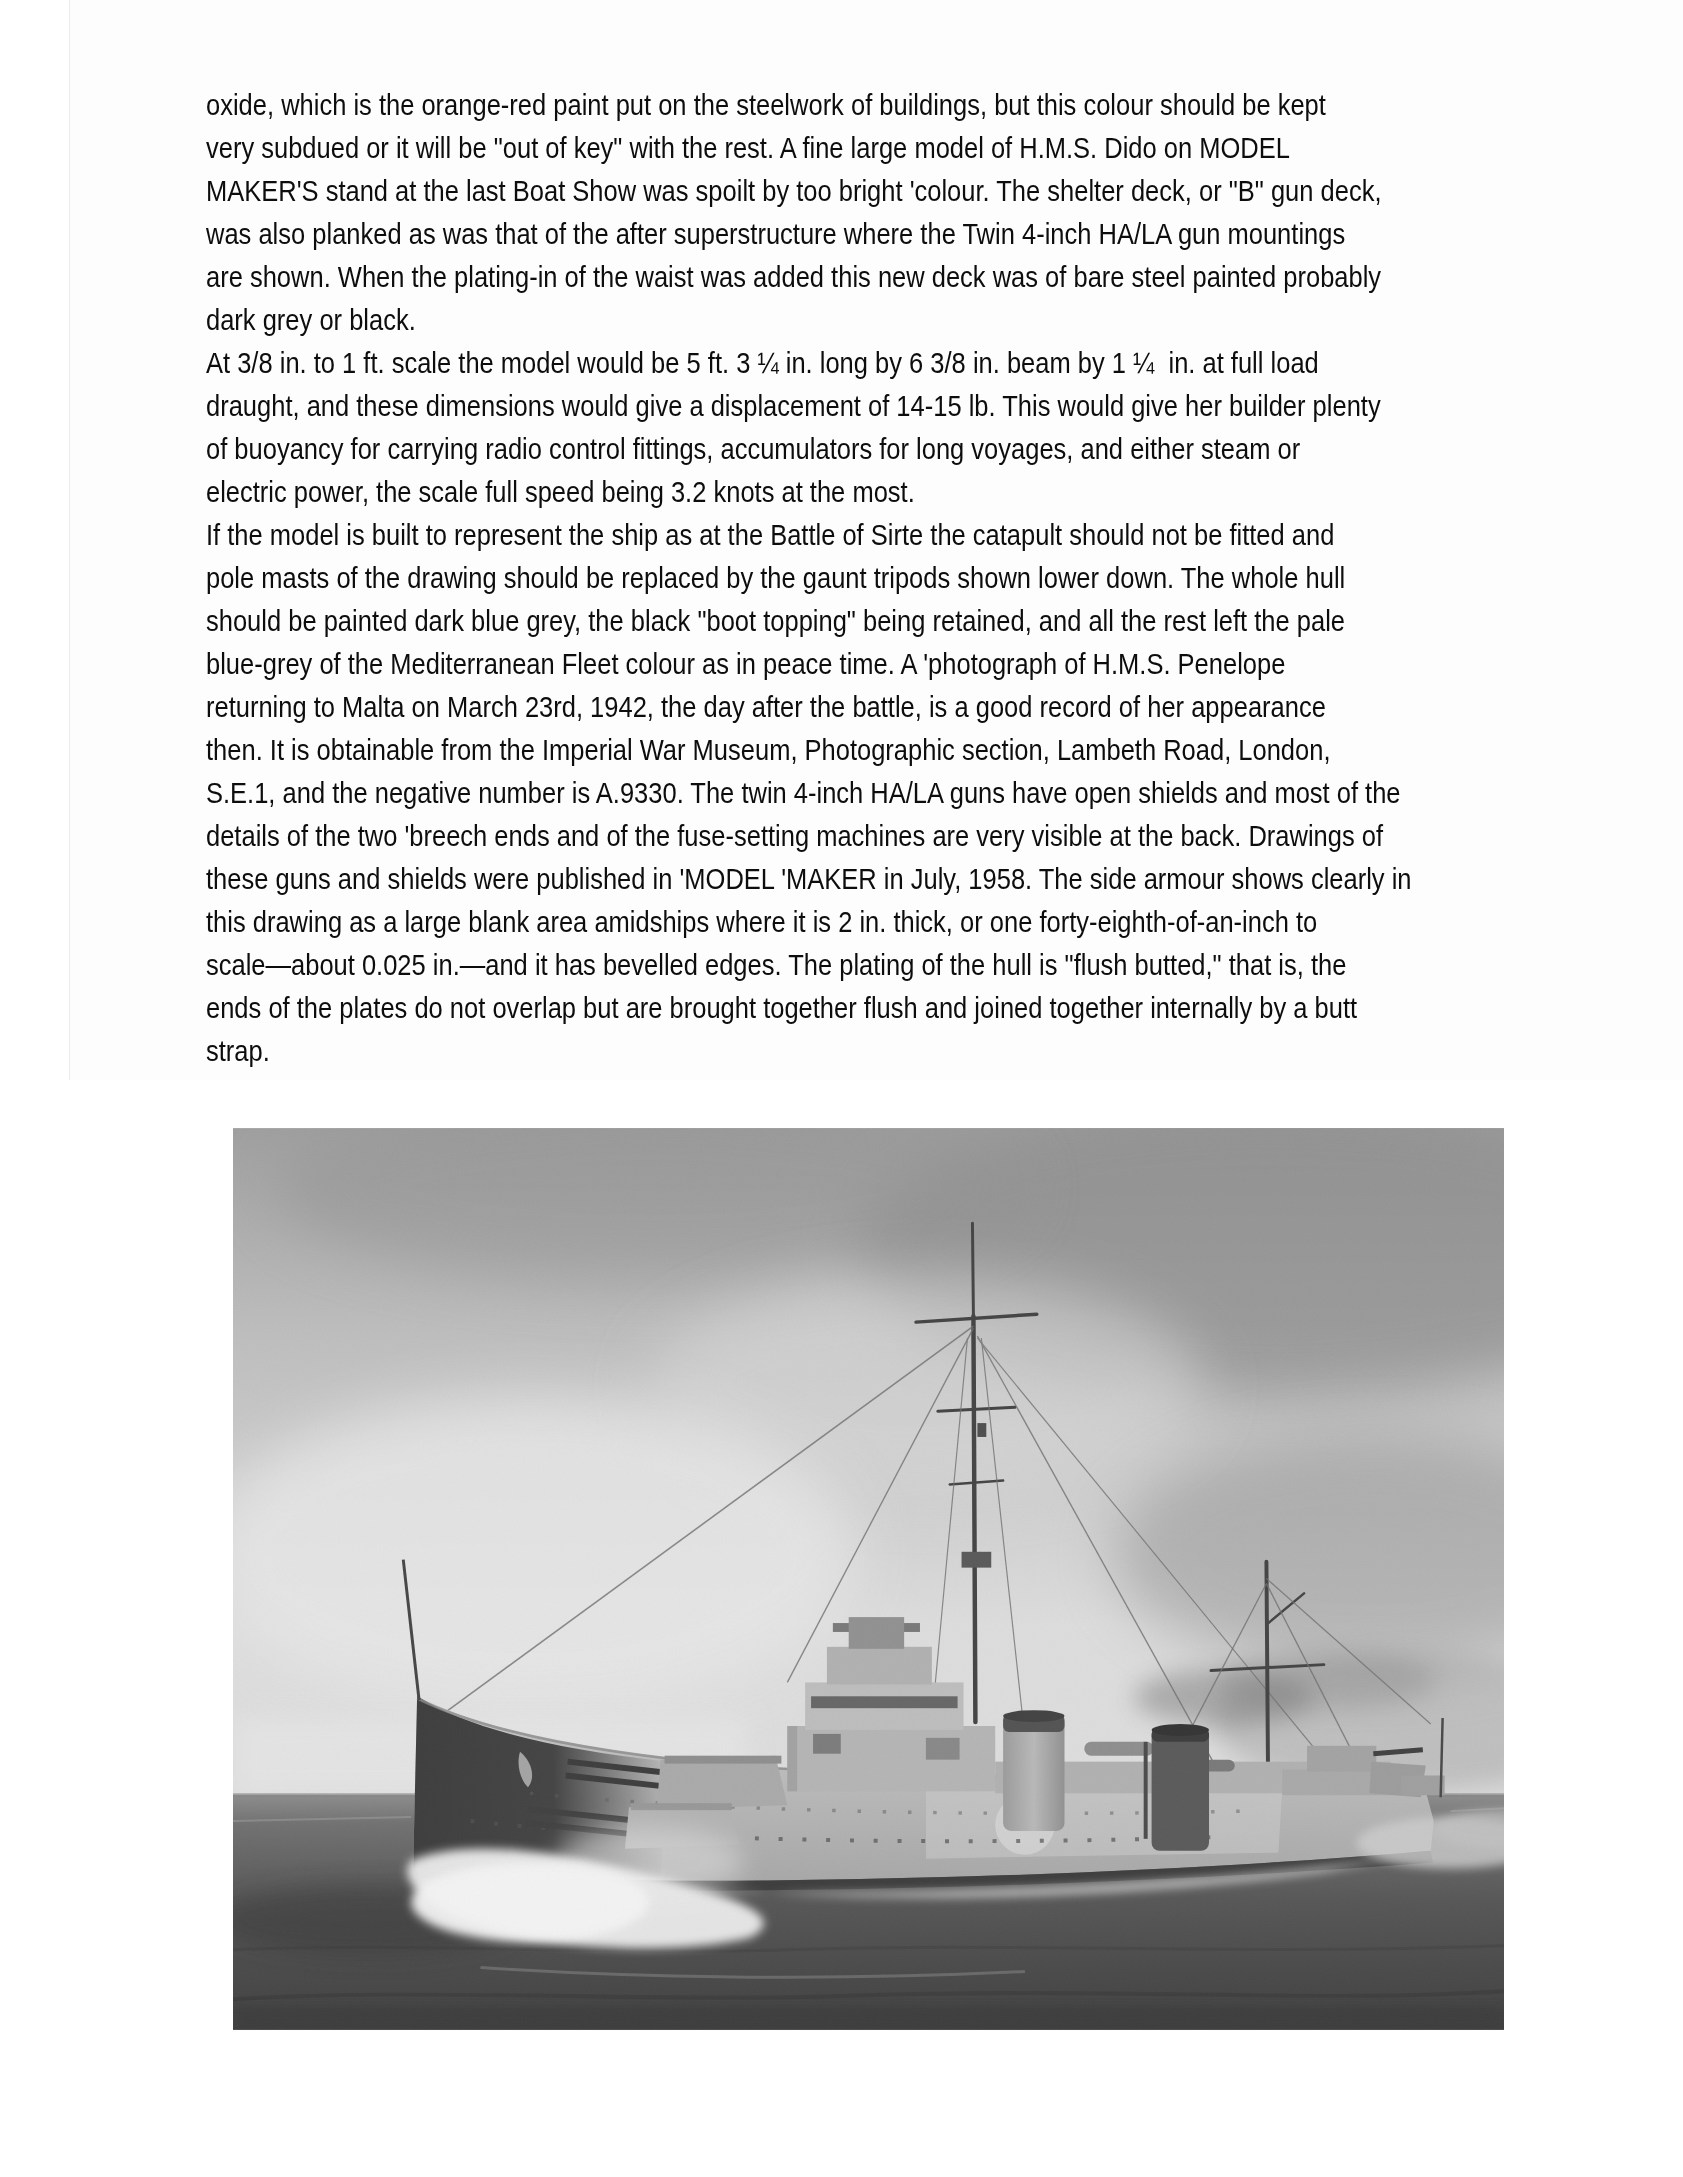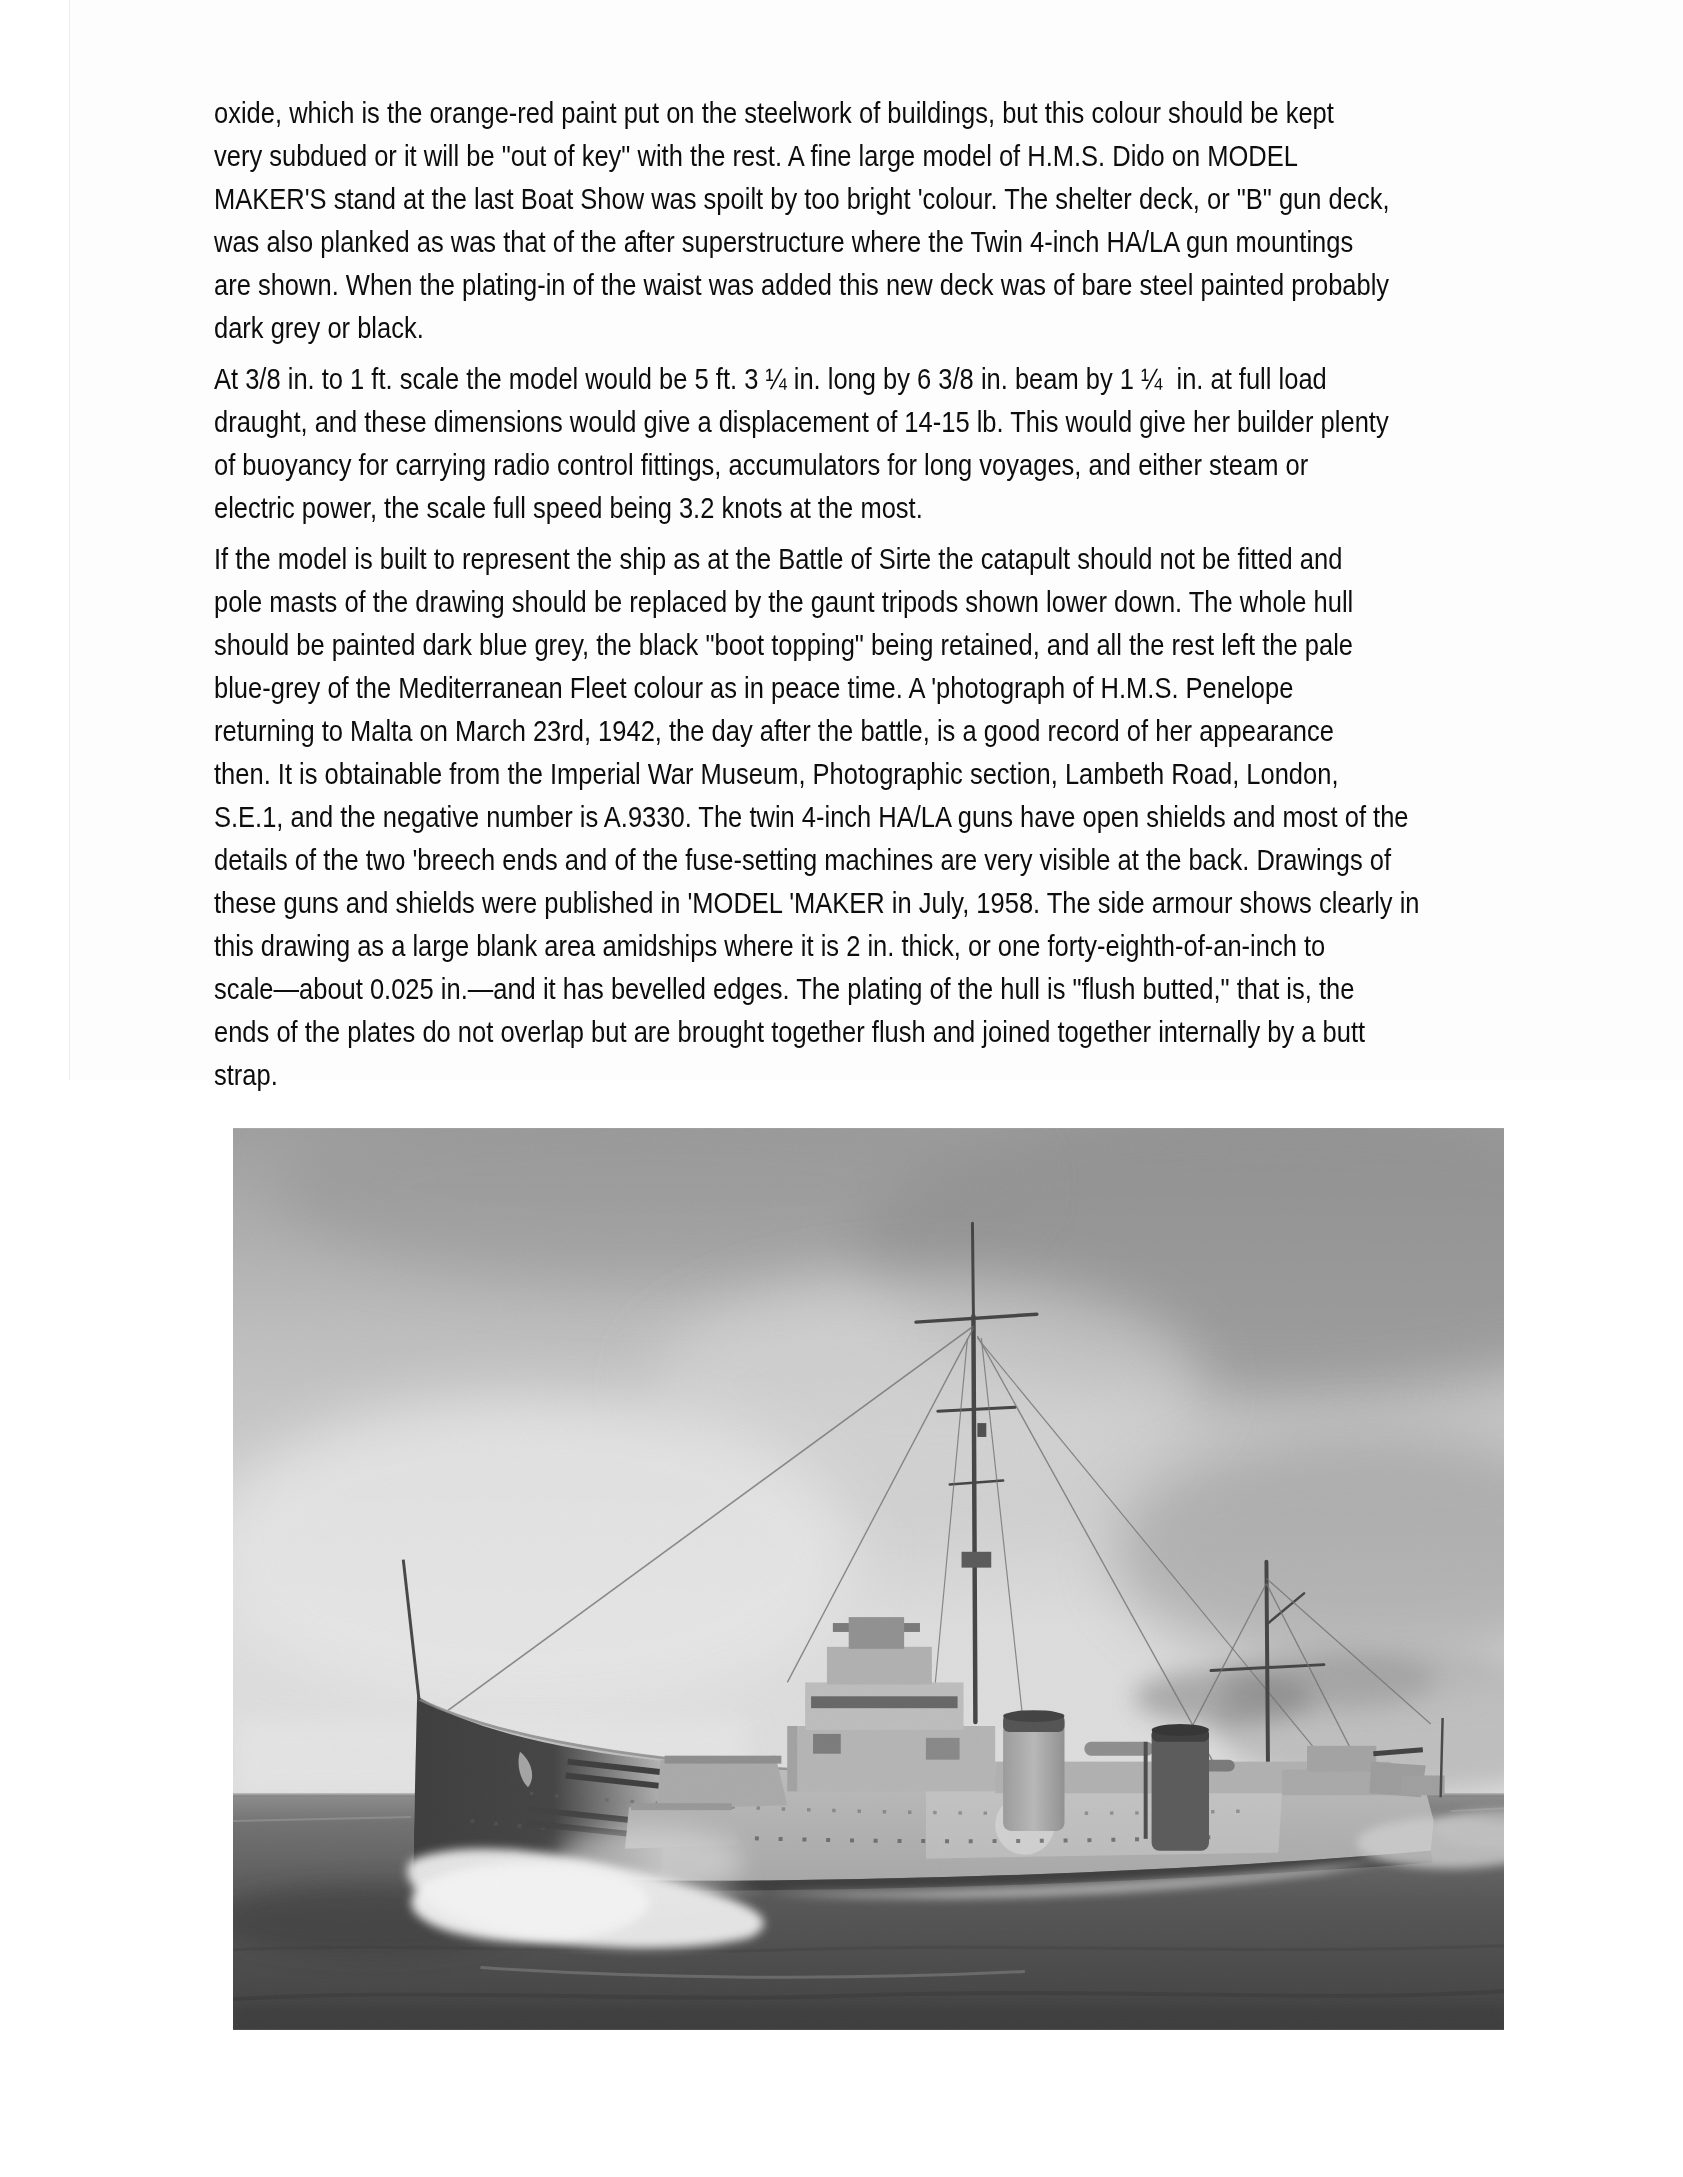--- a/index.html
+++ b/index.html
@@ -15,21 +15,21 @@
     position:absolute;left:70px;top:0;width:1613px;height:1080px;
     background:#fdfdfd;
   }
   .scan-edge{
     position:absolute;left:69px;top:0;width:1px;height:1080px;
     background:#ececec;
   }
   .text-block{
     position:absolute;left:206px;top:83px;width:1287px;
   }
-  .para{margin:8px;padding:0;}
+  .para{margin:0;padding:0;}
   .text-line{
     display:block;
     height:43px;
     font-size:30px;
     line-height:43px;
     color:#0d0d0d;
     white-space:pre;
     transform:scaleX(0.85);
     transform-origin:0 0;
   }

